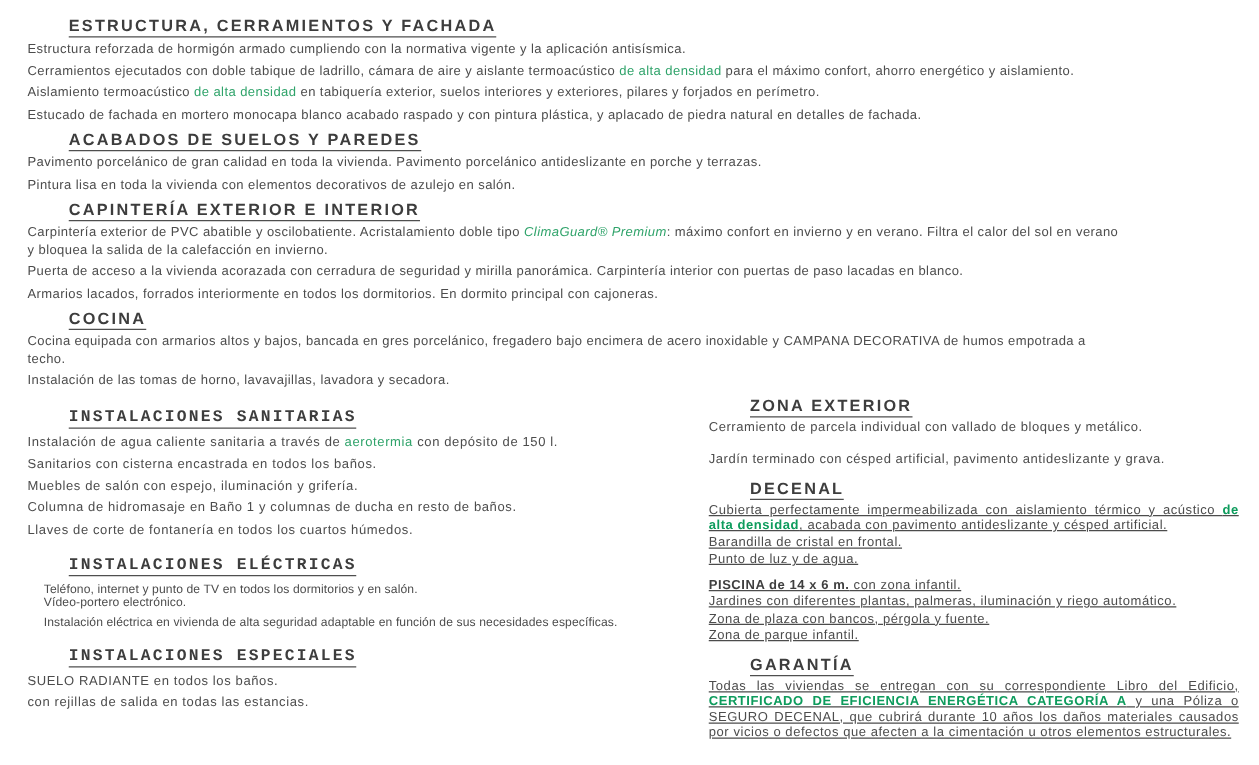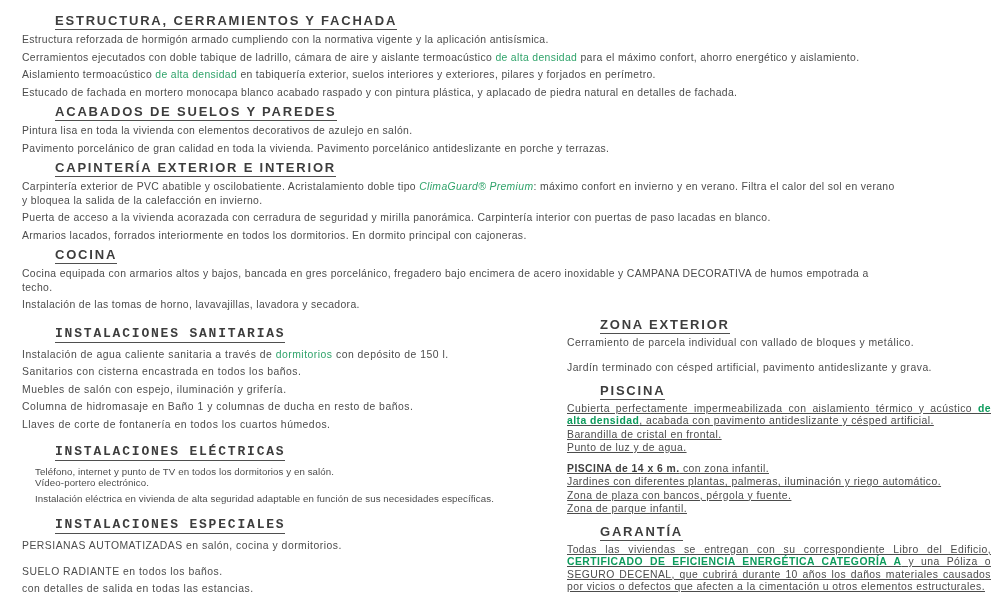--- a/index.html
+++ b/index.html
@@ -65,66 +65,65 @@
   <div class="full" id="full-sections">
       <section class="sec">
         <h2><span class="hd">ESTRUCTURA, CERRAMIENTOS Y FACHADA</span></h2>
         <p><span>Estructura reforzada de hormigón armado cumpliendo con la normativa vigente y la aplicación antisísmica.</span></p>
         <p><span>Cerramientos ejecutados con doble tabique de ladrillo, cámara de aire y aislante termoacústico </span><span class="g">de alta densidad</span><span> para el máximo confort, ahorro energético y aislamiento.</span></p>
         <p><span>Aislamiento termoacústico </span><span class="g">de alta densidad</span><span> en tabiquería exterior, suelos interiores y exteriores, pilares y forjados en perímetro.</span></p>
         <p><span>Estucado de fachada en mortero monocapa blanco acabado raspado y con pintura plástica, y aplacado de piedra natural en detalles de fachada.</span></p>
       </section>
       <section class="sec">
         <h2><span class="hd">ACABADOS DE SUELOS Y PAREDES</span></h2>
+        <p><span>Pavimento porcelánico de gran calidad en toda la vivienda. Pavimento porcelánico antideslizante en porche y terrazas.</span></p>
         <p><span>Pintura lisa en toda la vivienda con elementos decorativos de azulejo en salón.</span></p>
-        <p><span>Pavimento porcelánico de gran calidad en toda la vivienda. Pavimento porcelánico antideslizante en porche y terrazas.</span></p>
       </section>
       <section class="sec">
         <h2><span class="hd">CAPINTERÍA EXTERIOR E INTERIOR</span></h2>
         <p><span>Carpintería exterior de PVC abatible y oscilobatiente. Acristalamiento doble tipo </span><span class="gi">ClimaGuard® Premium</span><span>: máximo confort en invierno y en verano. Filtra el calor del sol en verano</span><br><span>y bloquea la salida de la calefacción en invierno.</span></p>
         <p><span>Puerta de acceso a la vivienda acorazada con cerradura de seguridad y mirilla panorámica. Carpintería interior con puertas de paso lacadas en blanco.</span></p>
         <p><span>Armarios lacados, forrados interiormente en todos los dormitorios. En dormito principal con cajoneras.</span></p>
       </section>
       <section class="sec">
         <h2><span class="hd">COCINA</span></h2>
         <p><span>Cocina equipada con armarios altos y bajos, bancada en gres porcelánico, fregadero bajo encimera de acero inoxidable y CAMPANA DECORATIVA de humos empotrada a</span><br><span>techo.</span></p>
         <p><span>Instalación de las tomas de horno, lavavajillas, lavadora y secadora.</span></p>
       </section>
     </div>
   <div class="columns">
     <div class="col-left" id="left-col">
         <section class="sec">
           <h2><span class="hd">INSTALACIONES SANITARIAS</span></h2>
-          <p class="roomy"><span>Instalación de agua caliente sanitaria a través de </span><span class="g">dormitorios</span><span> con depósito de 150 l.</span></p>
+          <p class="roomy"><span>Instalación de agua caliente sanitaria a través de </span><span class="g">aerotermia</span><span> con depósito de 150 l.</span></p>
           <p class="roomy"><span>Sanitarios con cisterna encastrada en todos los baños.</span></p>
           <p class="roomy"><span>Muebles de salón con espejo, iluminación y grifería.</span></p>
           <p class="roomy"><span>Columna de hidromasaje en Baño 1 y columnas de ducha en resto de baños.</span></p>
           <p class="roomy"><span>Llaves de corte de fontanería en todos los cuartos húmedos.</span></p>
         </section>
         <section class="sec compact">
           <h2><span class="hd">INSTALACIONES ELÉCTRICAS</span></h2>
           <p class="small nosp"><span>Teléfono, internet y punto de TV en todos los dormitorios y en salón.</span></p>
           <p class="small"><span>Vídeo-portero electrónico.</span></p>
           <p class="small"><span>Instalación eléctrica en vivienda de alta seguridad adaptable en función de sus necesidades específicas.</span></p>
         </section>
         <section class="sec">
           <h2><span class="hd">INSTALACIONES ESPECIALES</span></h2>
-          <p class="gap"><span>PERSIANAS AUTOMATIZADAS en salón, cocina y dormitorios.</span></p>
           <p><span>SUELO RADIANTE en todos los baños.</span></p>
-          <p><span>con detalles de salida en todas las estancias.</span></p>
+          <p><span>con rejillas de salida en todas las estancias.</span></p>
         </section>
       </div>
     <div class="col-right" id="right-col">
         <section class="sec">
           <h2><span class="hd">ZONA EXTERIOR</span></h2>
           <p class="gap"><span>Cerramiento de parcela individual con vallado de bloques y metálico.</span></p>
           <p><span>Jardín terminado con césped artificial, pavimento antideslizante y grava.</span></p>
         </section>
         <section class="sec">
-          <h2><span class="hd">PISCINA</span></h2>
+          <h2><span class="hd">DECENAL</span></h2>
           <p class="justify tight"><span>Cubierta perfectamente impermeabilizada con aislamiento térmico y acústico </span><span class="gb">de alta densidad</span><span>, acabada con pavimento antideslizante y césped artificial.</span></p>
           <p class="tight"><span>Barandilla de cristal en frontal.</span></p>
           <p class="tight"><span>Punto de luz y de agua.</span></p>
         </section>
         <section class="sec">
           <p class="tight"><span class="b">PISCINA de 14 x 6 m.</span><span> con zona infantil.</span></p>
           <p class="tight"><span>Jardines con diferentes plantas, palmeras, iluminación y riego automático.</span></p>
           <p class="tight"><span>Zona de plaza con bancos, pérgola y fuente.</span></p>
           <p class="tight"><span>Zona de parque infantil.</span></p>
         </section>

